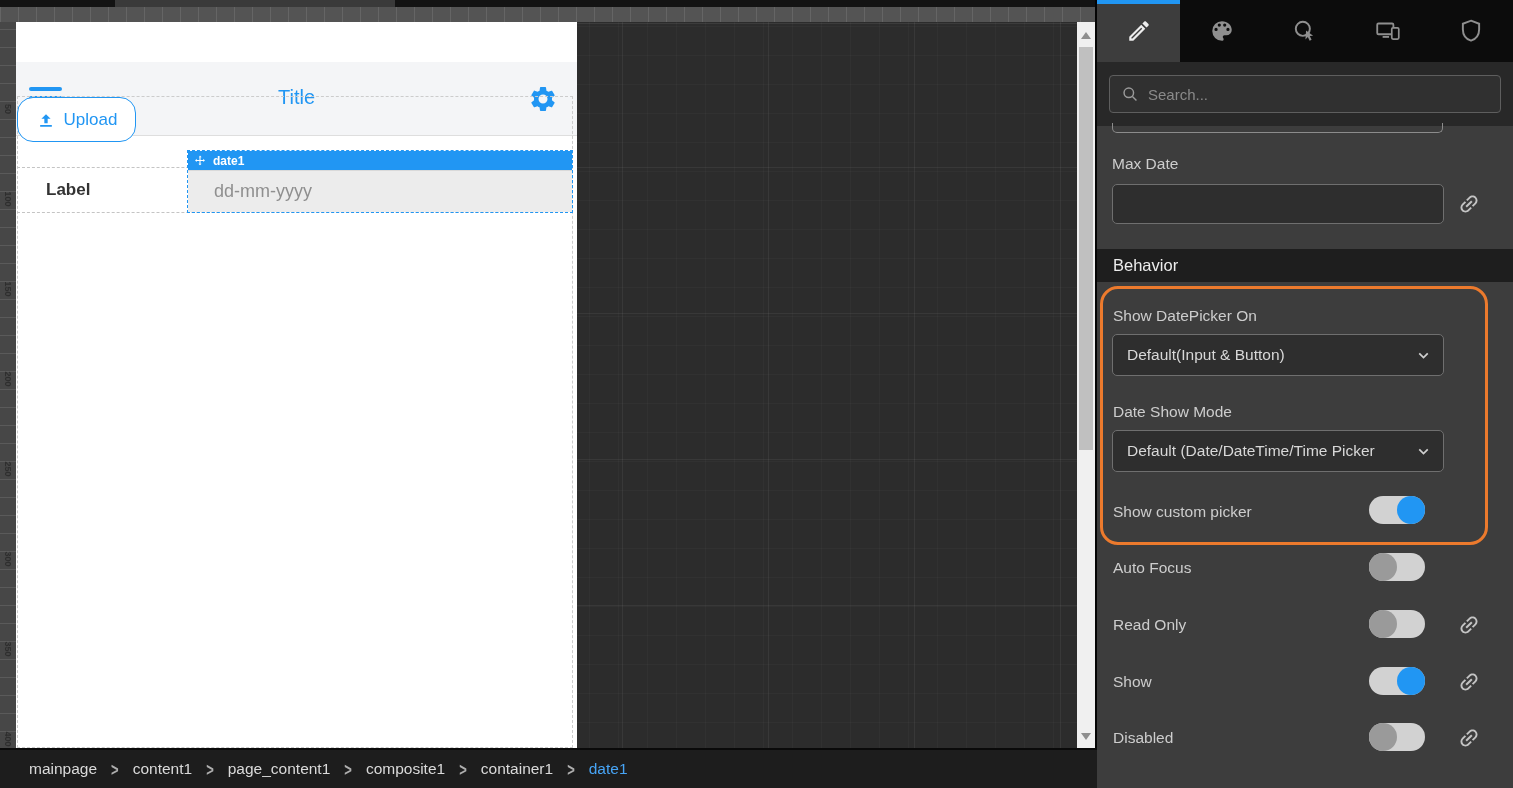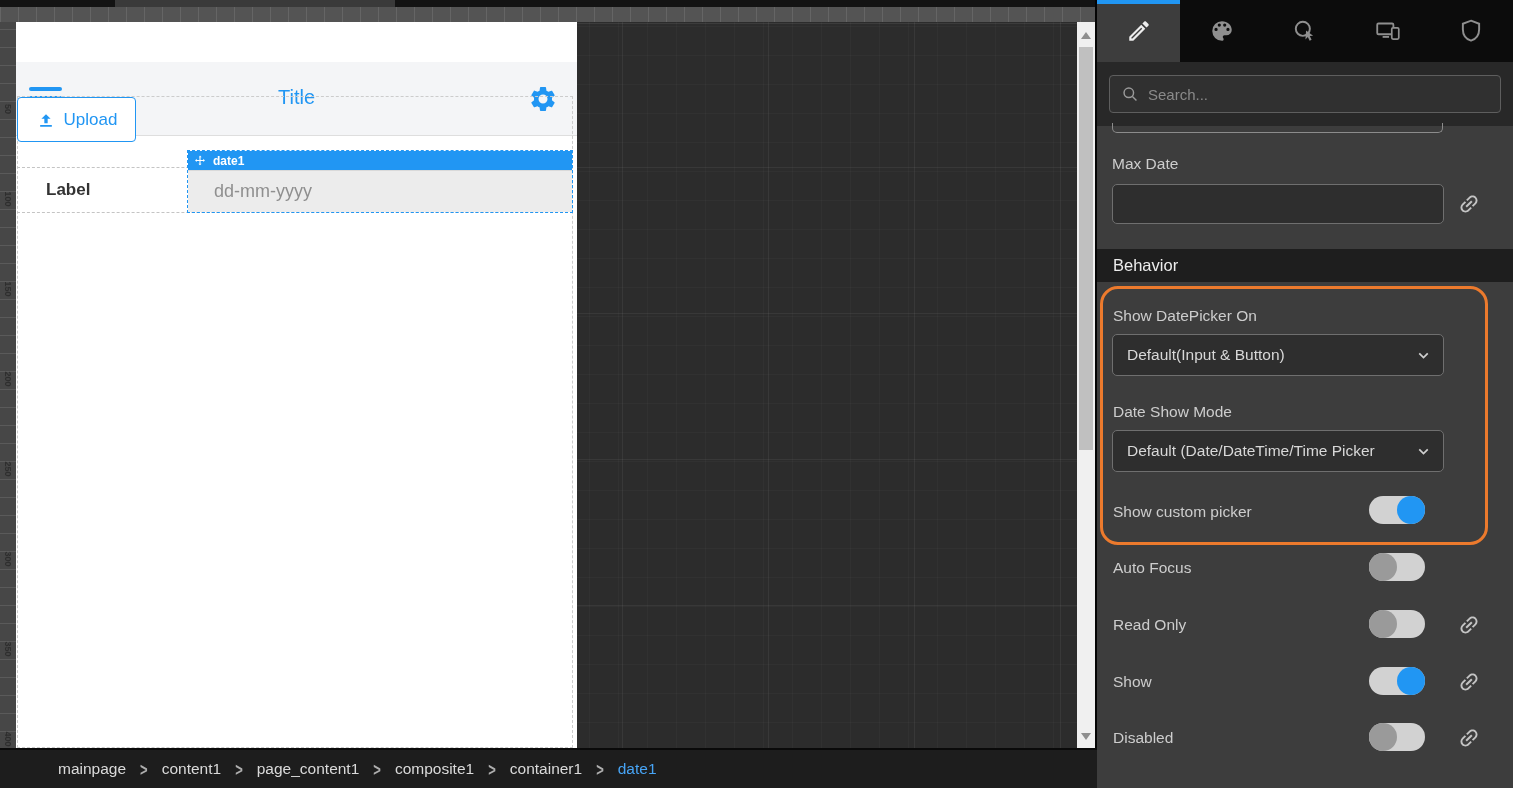--- a/index.html
+++ b/index.html
@@ -45,21 +45,21 @@
     position:absolute; left:0; right:0; top:24px; text-align:center;
     color:#2196f3; font-size:20px;
   }
   .gear { position:absolute; right:19px; top:22px; width:30px; height:30px; }
   .content-outline {
     position:absolute; left:1px; top:74px; width:556px; height:652px;
     border:1px dashed #cccccc;
   }
   .upload-btn {
     position:absolute; left:1px; top:75px; width:119px; height:45px;
-    background:#fff; border:1px solid #2196f3; border-radius:4px;
+    background:#fff; border:1px solid #2196f3; border-radius:16px;
     display:flex; align-items:center; justify-content:center; gap:8px;
     color:#2196f3; font-size:17px; cursor:pointer;
   }
   .label-row {
     position:absolute; left:1px; top:145px; width:556px; height:46px;
     border-top:1px dashed #c4c4c4; border-bottom:1px dashed #c4c4c4;
   }
   .label-row .lbl { margin-left:29px; line-height:44px; font-weight:700; font-size:17px; color:#333; }
   .date-widget {
     position:absolute; left:171px; top:128px; width:386px;
@@ -77,21 +77,21 @@
   .vscroll { position:absolute; left:1077px; top:22px; width:18px; height:728px; background:#f0f0f0; }
   .vscroll .thumb { position:absolute; left:2px; top:25px; width:14px; height:403px; background:#c0c0c0; }
   .arrow-up, .arrow-down { position:absolute; left:4px; width:0; height:0; border-left:5px solid transparent; border-right:5px solid transparent; }
   .arrow-up   { top:10px; border-bottom:7px solid #8f8f8f; }
   .arrow-down { bottom:10px; border-top:7px solid #8f8f8f; }
   .panel-sep { position:absolute; left:1095px; top:0; width:2px; height:788px; background:#050505; }
   
   .crumb-border { position:absolute; left:0; top:748px; width:1097px; height:2px; background:#0a0a0a; }
   .breadcrumb {
     position:absolute; left:0; top:750px; width:1097px; height:38px; background:#1d1d1d;
-    display:flex; align-items:center; padding-left:58px; gap:14px;
+    display:flex; align-items:center; padding-left:29px; gap:14px;
     font-size:15.5px; color:#dadada;
   }
   .breadcrumb .sep { color:#aeaeae; font-size:13px; font-weight:700; transform:scaleY(1.35); }
   .breadcrumb .crumb { cursor:pointer; }
   .breadcrumb .crumb.active { color:#47a4f5; }
   
   .right-panel { position:absolute; left:1097px; top:0; width:416px; height:788px; background:#e5e5e5; }
   .tabbar { position:absolute; left:0; top:0; width:416px; height:62px; background:#0c0c0c; display:flex; }
   .tab { flex:1; display:flex; align-items:center; justify-content:center; position:relative; cursor:pointer; }
   .tab.active { background:#3d3d3d; }

